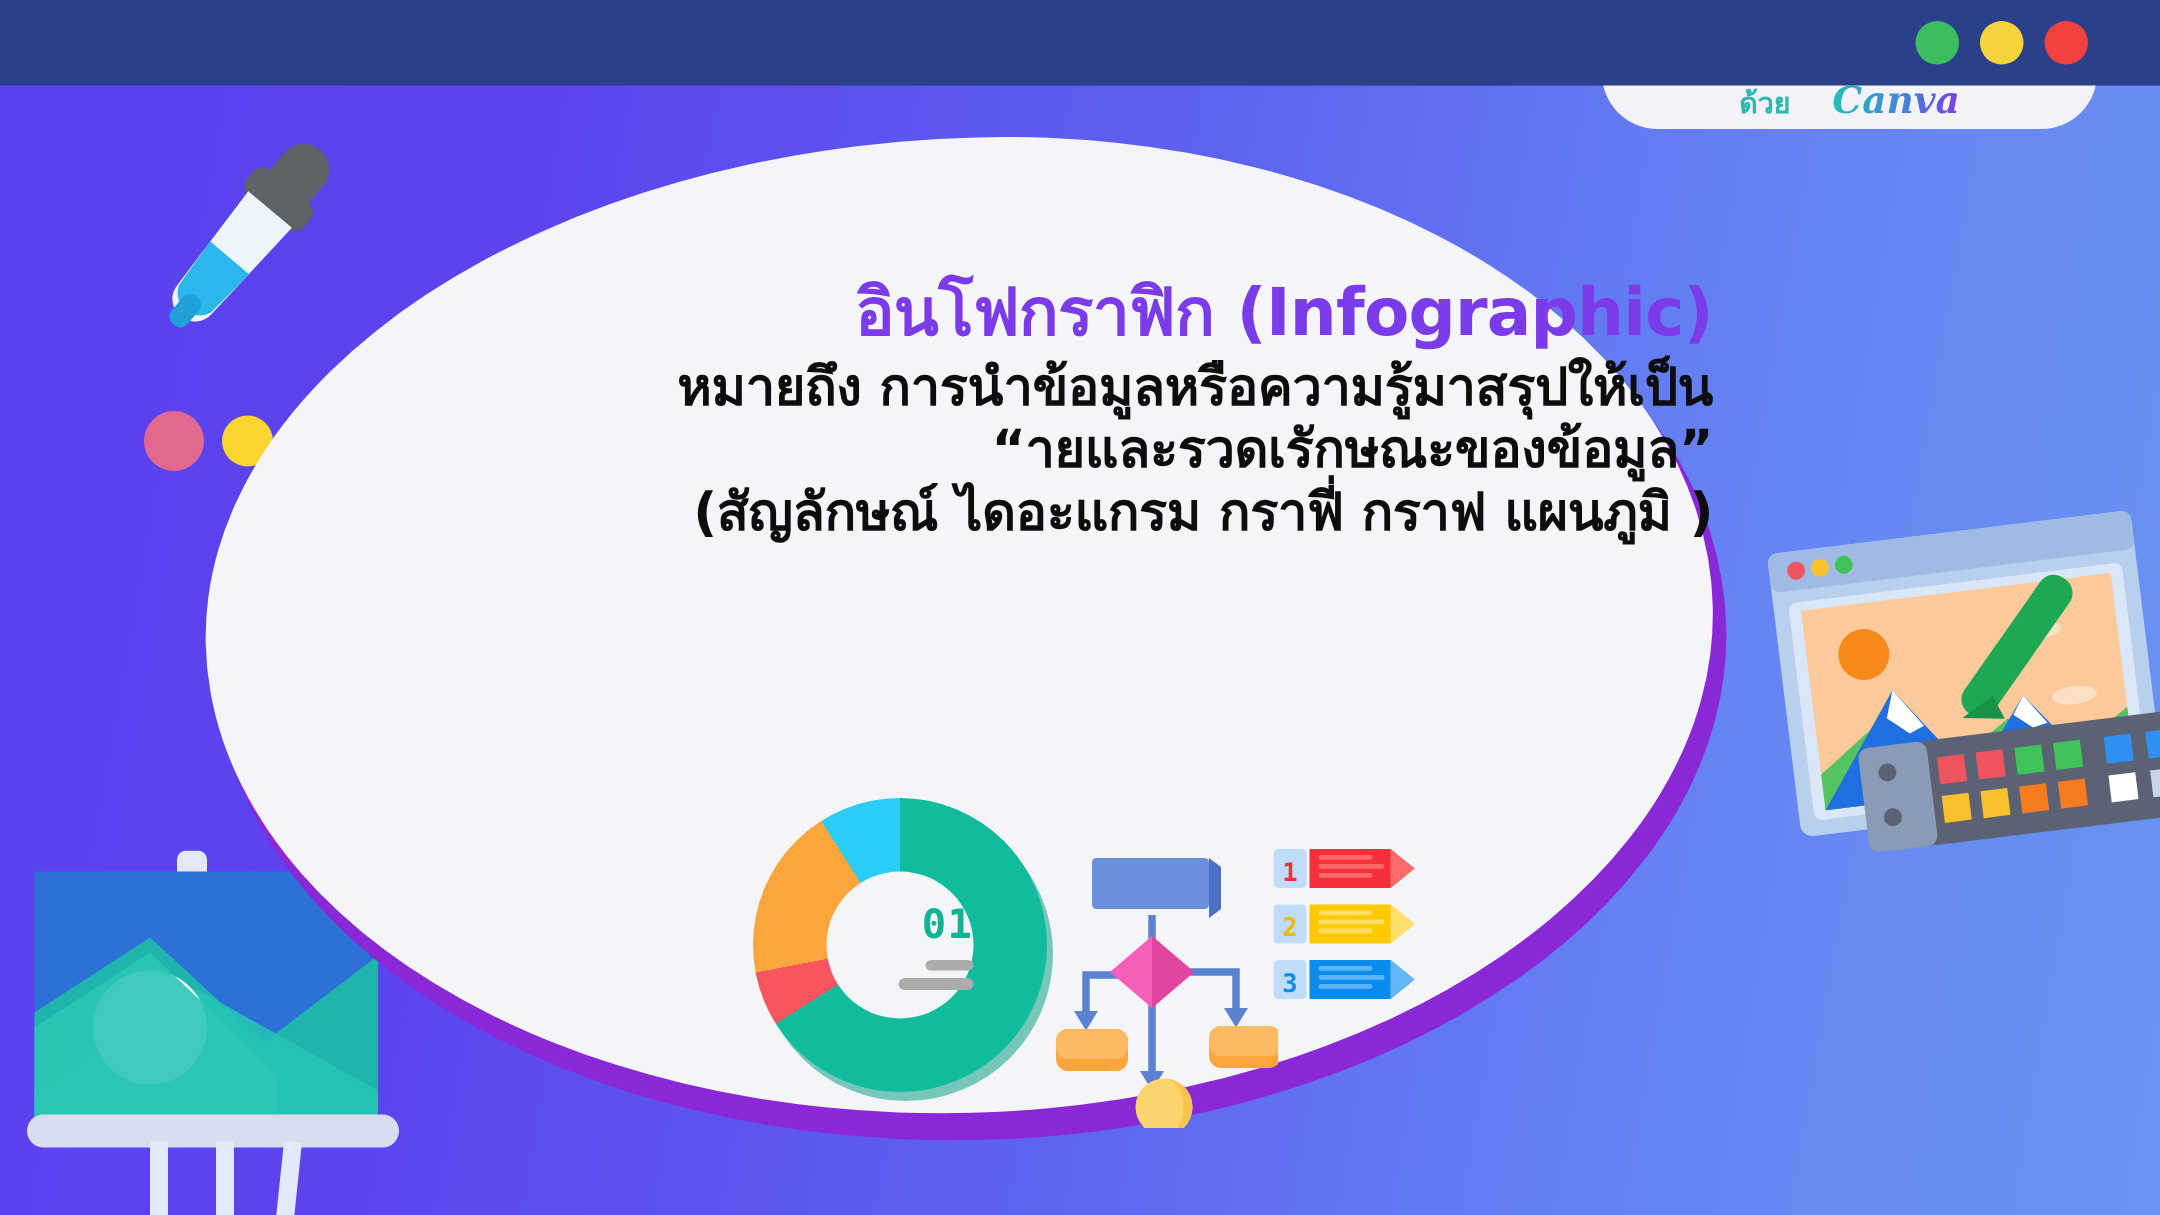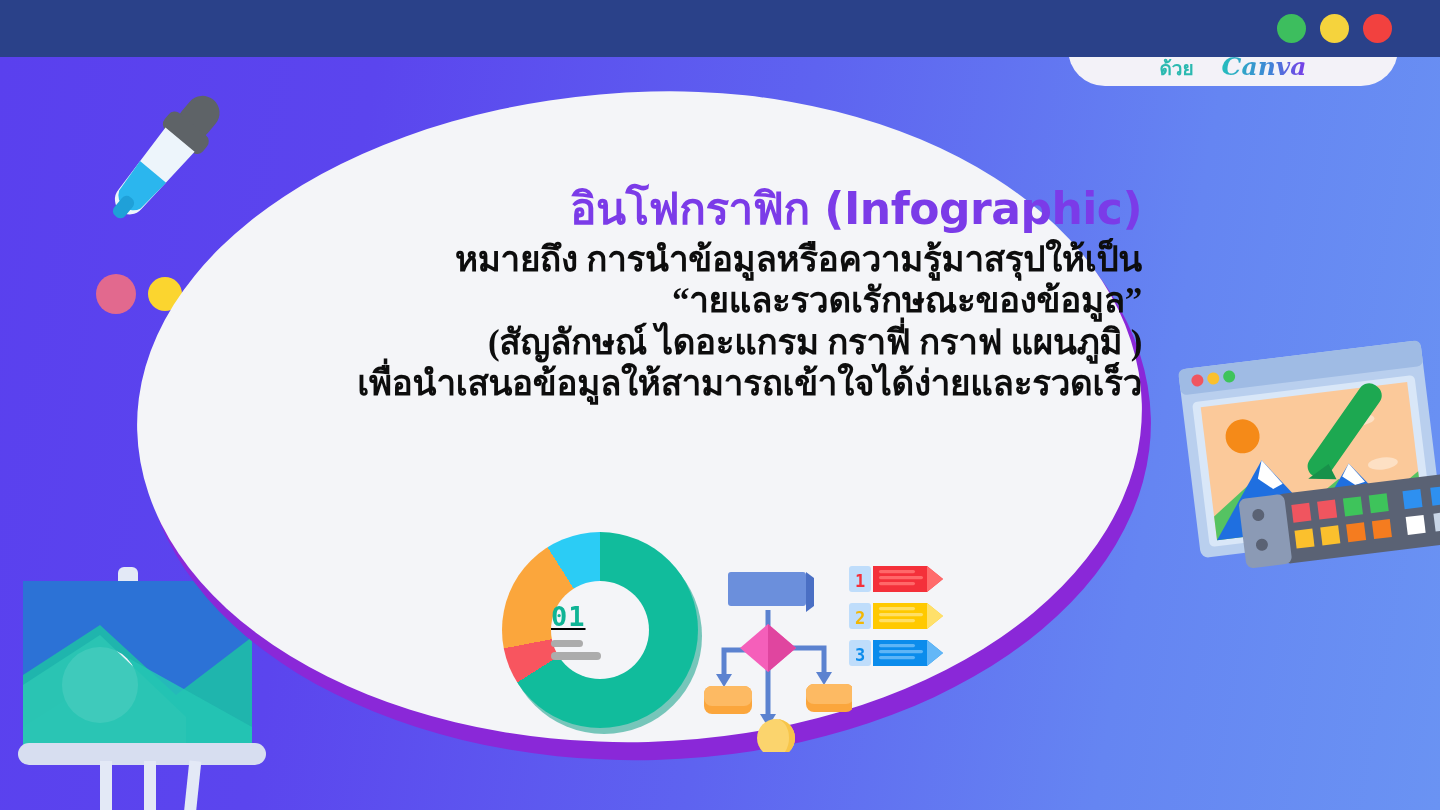--- a/index.html
+++ b/index.html
@@ -94,21 +94,20 @@
     font-size: 44px;
     font-weight: bold;
     color: #7B3BE8;
     letter-spacing: -0.5px;
     margin-bottom: 4px;
   }
   .body-line {
     font-size: 35px;
     font-weight: bold;
     letter-spacing: -0.3px;
-    font-family: Liberation Serif, serif;
   }
 
   
   .donut-wrap {
     position: absolute;
     left: 365px;
     top: 440px;
     width: 196px;
     height: 196px;
   }
@@ -128,23 +127,22 @@
     border-radius: 50%;
   }
   .donut-hole {
     position: absolute;
     left: 49px; top: 49px;
     width: 98px; height: 98px;
     border-radius: 50%;
     background: #F4F5F8;
     display: flex;
     flex-direction: column;
-    align-items: flex-start;
+    align-items: flex-end;
     justify-content: center;
-    text-decoration: underline;
   }
   .donut-num {
     font-size: 27px;
     font-weight: bold;
     color: #0FB495;
     letter-spacing: 1px;
     font-family: "DejaVu Sans Mono", monospace;
   }
   .bar-sm {
     width: 32px; height: 7px;
@@ -314,21 +312,20 @@
     <div class="purple-blob"></div>
     <div class="white-blob"></div>
 
     <div class="blob-content">
 
       <div class="text-block">
         <div class="headline">อินโฟกราฟิก (Infographic)</div>
         <div class="body-line">หมายถึง การนำข้อมูลหรือความรู้มาสรุปให้เป็น</div>
         <div class="body-line">“ายและรวดเรักษณะของข้อมูล”</div>
         <div class="body-line">(สัญลักษณ์ ไดอะแกรม กราฟี่ กราฟ แผนภูมิ )</div>
-        <div class="body-line">เพื่อนำเสนอข้อมูลให้สามารถเข้าใจได้ง่ายและรวดเร็ว</div>
       </div>
 
       <div class="donut-wrap">
         <div class="donut-shadow"></div>
         <div class="donut" id="donut-ring" style="background: conic-gradient(rgb(17, 188, 156) 0deg, rgb(17, 188, 156) 237.6deg, rgb(248, 85, 95) 237.6deg, rgb(248, 85, 95) 259.2deg, rgb(251, 166, 60) 259.2deg, rgb(251, 166, 60) 327.6deg, rgb(43, 204, 245) 327.6deg, rgb(43, 204, 245) 360deg);"></div>
         <div class="donut-hole">
           <div class="donut-num">01</div>
           <div class="bar-sm"></div>
           <div class="bar-lg"></div>
         </div>

